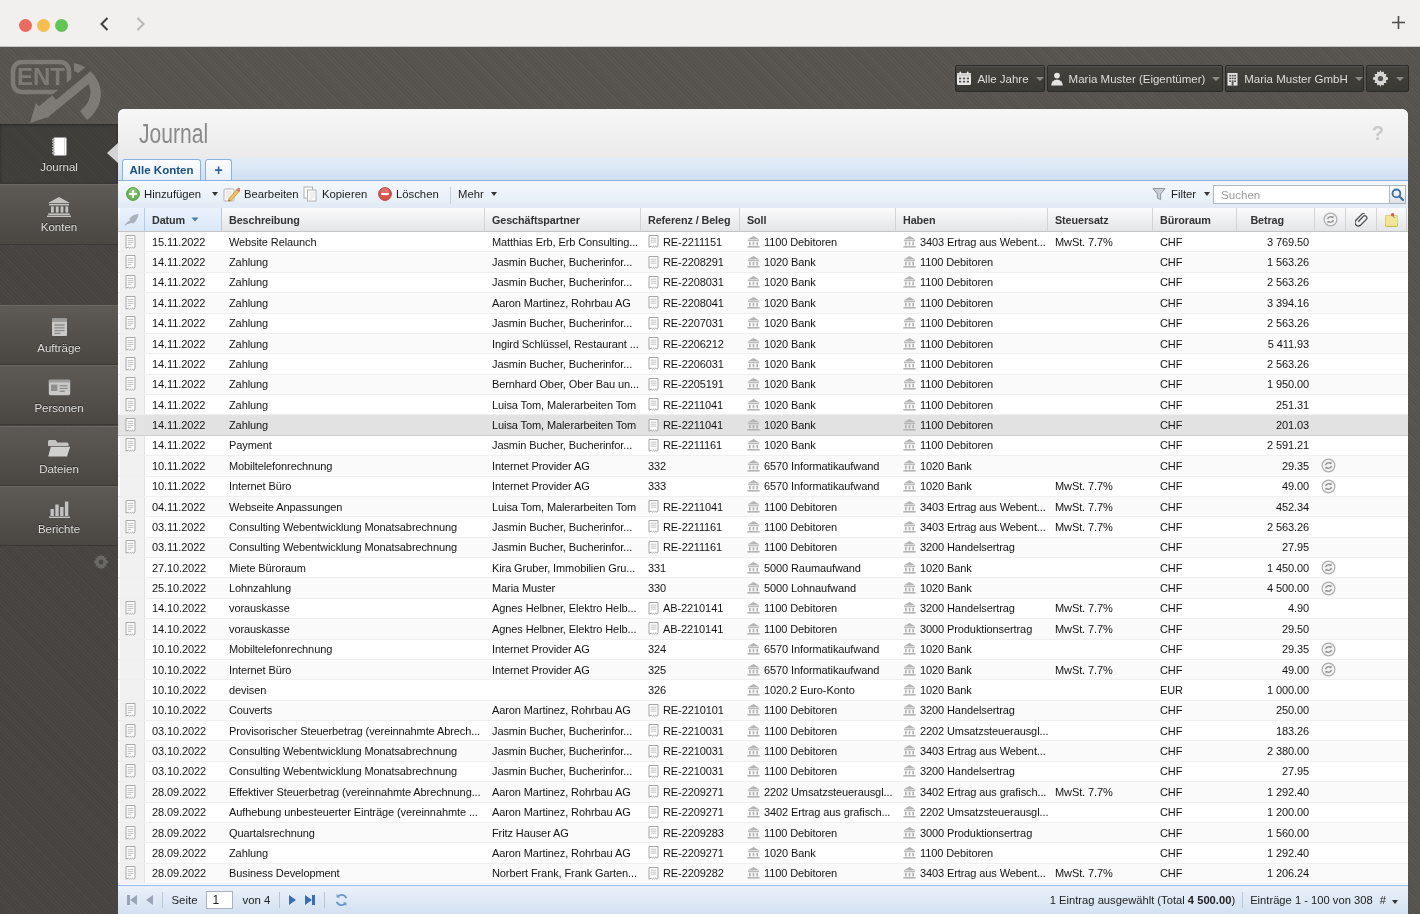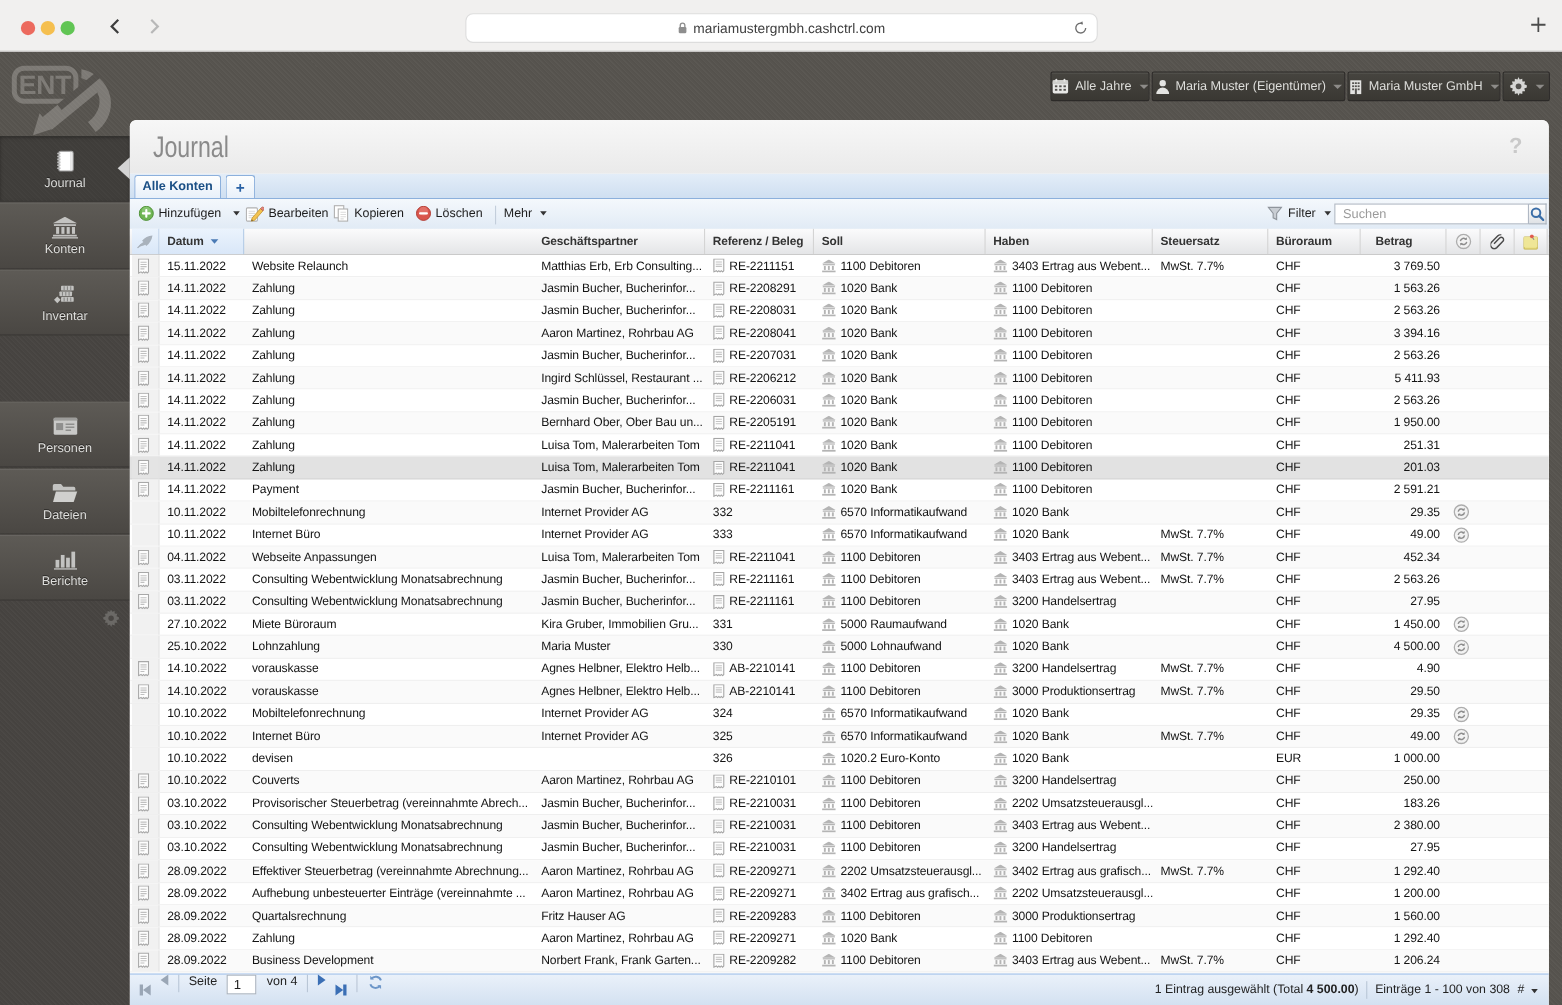--- a/index.html
+++ b/index.html
@@ -88,21 +88,21 @@
 .c6{left:778px;width:152px}
 .c7{left:930px;width:105px}
 .c8{left:1035px;width:84px}
 .c9{left:1119px;width:78px}
 .c10{left:1197px;width:31px}
 .c11{left:1228px;width:31px}
 .c12{left:1259px;width:30px}
 
 #pager{position:absolute;left:0;top:776px;width:100%;height:29px;
  background:linear-gradient(#eaf1fa,#d3e1f1);border-top:1px solid #99bbe8;font-size:12px;color:#222}
-.pgwrap{position:absolute;left:9px;top:0;height:28px;display:flex;gap:9px;font-size:11.4px}
+.pgwrap{position:absolute;left:9px;top:0;height:28px;display:flex;align-items:center;gap:9px;font-size:11.4px}
 .psep{width:1px;height:16px;background:#b9c6d6}
 #pageinput{width:27px;height:18px;background:#fff;border:1px solid #a9b2be;font-size:12px;display:flex;align-items:center;padding-left:5px}
 #pgright{position:absolute;right:10px;top:0;height:28px;display:flex;align-items:center;gap:7px;font-size:11.2px}
 .tri{width:0;height:0;border-top:5px solid transparent;border-bottom:5px solid transparent}
 .tri.r{border-left:7px solid #3b6fb5}
 .tri.l{border-right:7px solid #9aa6b5}
 .bar{width:2.5px;height:10px;background:#3b6fb5}
 .bar.gray{background:#9aa6b5}
 </style></head>
 <body>
@@ -110,29 +110,20 @@
 <div id="chrome">
   <div class="tl" id="tl1"></div>
     <div class="tl" id="tl2"></div>
     <div class="tl" id="tl3"></div>
   <svg class="nav" style="left:96px" viewBox="0 0 18 18">
       <path d="M11.5 3 5.5 9l6 6" fill="none" stroke="#3d3d3d" stroke-width="2"></path>
     </svg>
   <svg class="nav" style="left:131px" viewBox="0 0 18 18">
       <path d="M6.5 3l6 6-6 6" fill="none" stroke="#b8b8b8" stroke-width="2"></path>
     </svg>
-  <div id="urlbar"><svg width="9" height="11" viewBox="0 0 9 11" style="margin-right:5px">
-        <rect x="1" y="4.6" width="7" height="5.6" rx="1" fill="#8e8e8e"></rect>
-        <path d="M2.4 4.6V3.2a2.1 2.1 0 0 1 4.2 0v1.4" fill="none" stroke="#8e8e8e" stroke-width="1.2"></path>
-      </svg>mariamustergmbh.cashctrl.com
-    <div id="urlrefresh"><svg width="13" height="13" viewBox="0 0 13 13">
-          <path d="M11 6.5A4.5 4.5 0 1 1 8.2 2.3" fill="none" stroke="#6e6e6e" stroke-width="1.2"></path>
-          <path d="M8.0 0.4 8.3 3.5 5.4 2.3z" fill="#6e6e6e"></path>
-        </svg></div>
-  </div>
   <svg id="plus" width="15" height="15" viewBox="0 0 15 15">
       <path d="M7.5 1v13M1 7.5h13" stroke="#4c4c4c" stroke-width="1.6"></path>
     </svg>
 </div>
 <div id="logo"><svg width="108" height="70" viewBox="0 0 108 70" style="opacity:.30">
       <g fill="none" stroke="#d6d3cf" stroke-width="4.5">
         <rect x="5" y="7" width="56" height="30" rx="9"></rect>
       </g>
       <text x="33" y="30" text-anchor="middle" font-family="Liberation Sans" font-size="24" font-weight="bold" fill="#d6d3cf">ENT</text>
       <g fill="#d6d3cf">
@@ -217,35 +208,31 @@
           <rect x="4" y="9.4" width="2.8" height="6.2" fill="#c3c3c1"></rect>
           <rect x="8.8" y="9.4" width="2.8" height="6.2" fill="#c3c3c1"></rect>
           <rect x="13.6" y="9.4" width="2.8" height="6.2" fill="#c3c3c1"></rect>
           <rect x="18.4" y="9.4" width="2.8" height="6.2" fill="#c3c3c1"></rect>
           <rect x="1.2" y="16.4" width="21.6" height="1.6" fill="#c3c3c1"></rect>
           <rect x="0" y="18.6" width="24" height="1.4" fill="#c3c3c1"></rect>
         </svg>
       </div>
       <div class="sblabel">Konten</div>
     </div>
-    <div class="sbitem" style="top:120.6px">
+    <div class="sbitem" style="top:180.89999999999998px">
       <div class="sbicon">
-        <svg width="22" height="21" viewBox="0 0 22 21">
-          <g fill="#c3c3c1">
-            <rect x="7.5" y="2.8" width="11.5" height="4.4" rx=".8"></rect>
-            <rect x="6" y="7.9" width="11.5" height="4.4" rx=".8"></rect>
-            <rect x="7.5" y="13" width="11.5" height="4.4" rx=".8"></rect>
-            <rect x="2" y="13.5" width="4.2" height="4.2" transform="rotate(-45 4.1 15.6)"></rect>
-          </g>
-          <g stroke="#878785" stroke-width="1">
-            <path d="M10.3 3.2v3.6M13.3 3.2v3.6M16.3 3.2v3.6M8.8 8.3v3.6M11.8 8.3v3.6M14.8 8.3v3.6M10.3 13.4v3.6M13.3 13.4v3.6M16.3 13.4v3.6"></path>
+        <svg width="17" height="20" viewBox="0 0 17 20">
+          <rect x="1" y="1.6" width="15" height="17.4" rx="1" fill="#c9c9c7"></rect>
+          <rect x="1" y="1.6" width="15" height="3.4" fill="#9d9d9b"></rect>
+          <g stroke="#8a8a88" stroke-width="1.3">
+            <path d="M3.4 8h10.2M3.4 10.8h10.2M3.4 13.6h10.2M3.4 16.4h6"></path>
           </g>
         </svg>
       </div>
-      <div class="sblabel">Inventar</div>
+      <div class="sblabel">Aufträge</div>
     </div>
     <div class="sbitem" style="top:241.2px">
       <div class="sbicon">
         <svg width="23" height="17" viewBox="0 0 23 17">
           <rect x="0.8" y="0.8" width="21.4" height="15.4" rx="1.4" fill="#c9c9c7"></rect>
           <rect x="0.8" y="0.8" width="21.4" height="2.6" fill="#9d9d9b"></rect>
           <rect x="3" y="5.6" width="6.4" height="6.4" fill="#8f8f8d"></rect>
           <g stroke="#8f8f8d" stroke-width="1.4">
             <path d="M11.6 6.6h8M11.6 9.4h8M11.6 12.2h5"></path>
           </g>
@@ -351,20 +338,21 @@
   <div id="gridhead">
       <div class="hc blue center c0">
         <svg width="16" height="13" viewBox="0 0 16 13">
           <path d="M14.6 1c-3.8.1-7.2 1.9-9.5 4.9l1.3 1.2c-1.8 1-3.4 2.4-4.6 4.2 2.1-.6 4.4-.7 6.3-1.9l.9 1.3C12 8.5 14 5 14.6 1Z" fill="#a9b2bc"></path>
           <path d="M1 12.4 4.6 9" stroke="#a9b2bc" stroke-width="1.1"></path>
         </svg>
       </div>
       <div class="hc blue c1">Datum&nbsp;&nbsp;<svg width="8" height="5" viewBox="0 0 8 5">
           <path d="M.5.5h7L4 4.6z" fill="#4a7ab5"></path>
         </svg></div>
+      <div class="hc  c2">Beschreibung</div>
       <div class="hc  c3">Geschäftspartner</div>
       <div class="hc  c4">Referenz / Beleg</div>
       <div class="hc  c5">Soll</div>
       <div class="hc  c6">Haben</div>
       <div class="hc  c7">Steuersatz</div>
       <div class="hc  c8">Büroraum</div>
       <div class="hc right c9">Betrag</div>
       <div class="hc center c10">
         <svg class="ic" width="15" height="15" viewBox="0 0 15 15">
           <circle cx="7.5" cy="7.5" r="6.4" fill="#f2f2f2" stroke="#adadad" stroke-width="1.2"></circle>

